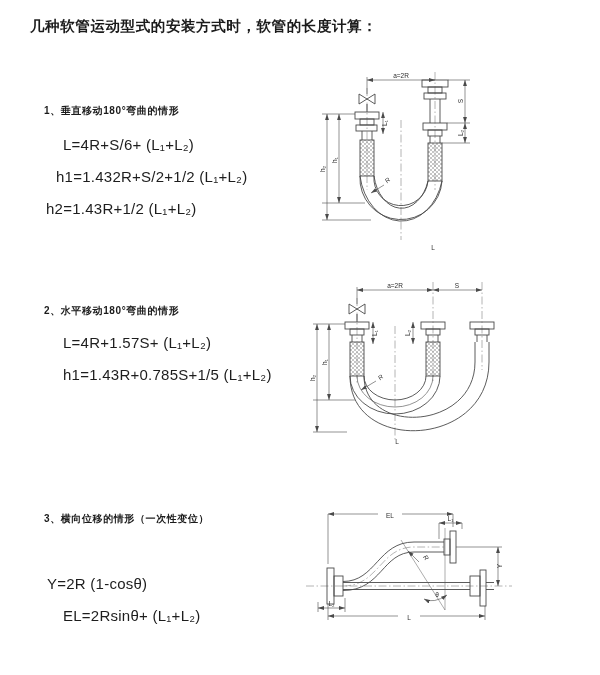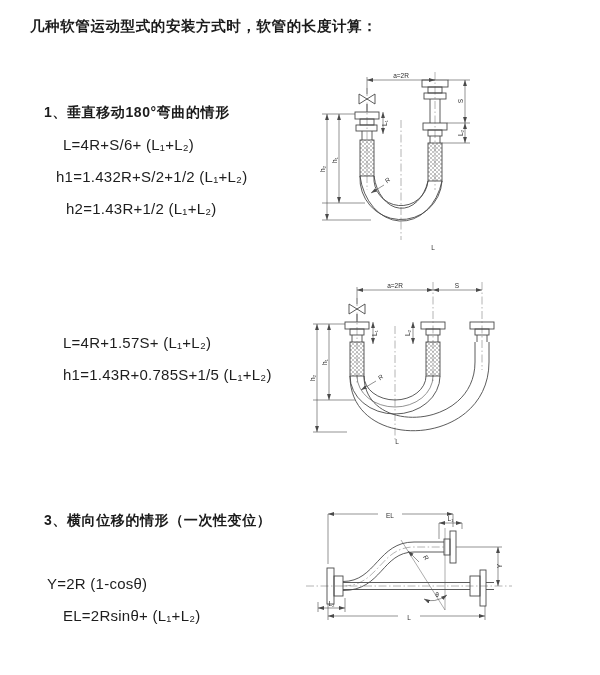--- a/index.html
+++ b/index.html
@@ -1,39 +1,40 @@
 <!DOCTYPE html>
 <html><head>
 <meta charset="utf-8">
 <style>
   html,body{margin:0;padding:0;background:#ffffff;}
   .page{position:relative;width:600px;height:675px;background:#ffffff;overflow:hidden;
         font-family:"Liberation Sans","DejaVu Sans",sans-serif;color:#1b1b1b;}
   .title{position:absolute;left:30px;top:5px;font-size:14.5px;font-weight:700;letter-spacing:.6px;white-space:nowrap;margin-top:12px;}
-  .sec-heading{position:absolute;font-size:14px;font-weight:700;letter-spacing:.6px;white-space:nowrap;}
+  .sec-heading{position:absolute;font-size:10px;font-weight:700;letter-spacing:.6px;white-space:nowrap;}
   .formula{position:absolute;font-size:15px;font-weight:400;letter-spacing:.25px;color:#1d1d1d;white-space:nowrap;}
   .diagram{position:absolute;}
   .cl{stroke:#777;stroke-width:.55;fill:none;stroke-dasharray:8 2.5 1.5 2.5;}
   .ln{stroke:#4a4a4a;fill:none;stroke-width:.9;}
   .dim{stroke:#4a4a4a;fill:none;stroke-width:.6;}
   .thin{stroke:#5a5a5a;fill:none;stroke-width:.5;}
   text{fill:#2e2e2e;font-family:"Liberation Sans","DejaVu Sans",sans-serif;font-size:6.5px;stroke:none;}
 </style>
 </head>
 <body>
 
 <div class="page">
 
   <div class="title">几种软管运动型式的安装方式时，软管的长度计算：</div>
 
   <div class="sec-heading" style="left:44px;top:104px">1、垂直移动180°弯曲的情形</div>
   <div class="formula" style="left:63px;top:136px">L=4R+S/6+ (L₁+L₂)</div>
   <div class="formula" style="left:56px;top:168px">h1=1.432R+S/2+1/2 (L₁+L₂)</div>
-  <div class="formula" style="left:66px;top:200px">h2=1.43R+1/2 (L₁+L₂)</div>
-
+  <div class="formula" style="left:46px;top:200px">h2=1.43R+1/2 (L₁+L₂)</div>
+
+  <div class="sec-heading" style="left:44px;top:304px">2、水平移动180°弯曲的情形</div>
   <div class="formula" style="left:63px;top:334px">L=4R+1.57S+ (L₁+L₂)</div>
   <div class="formula" style="left:63px;top:366px">h1=1.43R+0.785S+1/5 (L₁+L₂)</div>
 
   <div class="sec-heading" style="left:44px;top:512px">3、横向位移的情形（一次性变位）</div>
   <div class="formula" style="left:47px;top:575px">Y=2R (1-cosθ)</div>
   <div class="formula" style="left:63px;top:607px">EL=2Rsinθ+ (L₁+L₂)</div>
 
   <svg class="diagram" style="left:305px;top:68px" width="290" height="195" viewBox="0 0 290 195">
     <defs>
       <pattern id="hz1" width="4" height="4" patternUnits="userSpaceOnUse">

